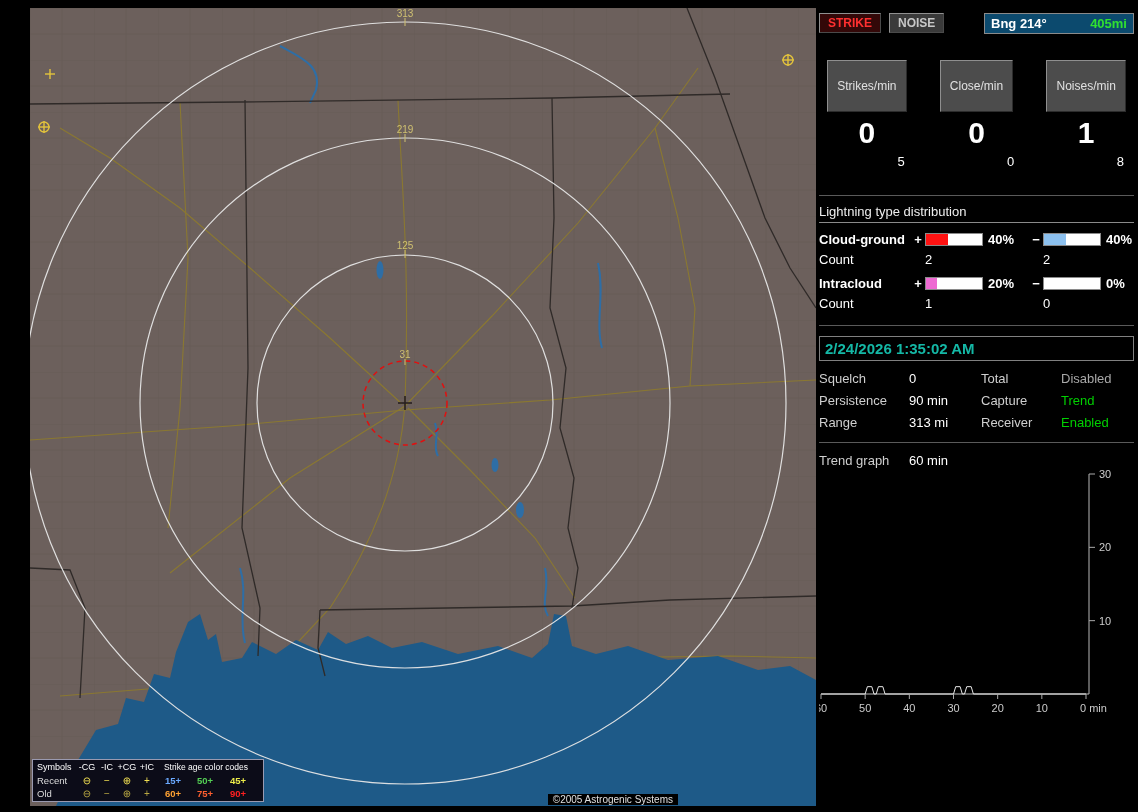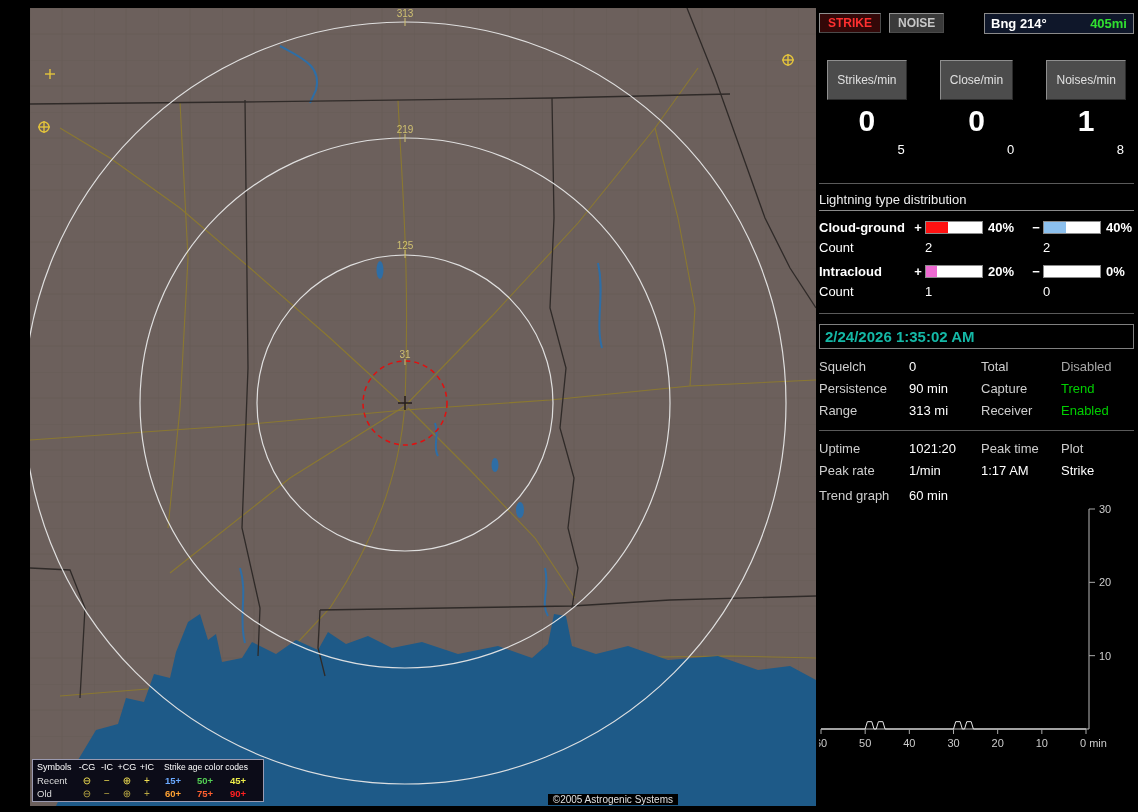--- a/index.html
+++ b/index.html
@@ -22,28 +22,28 @@
   .legend-grid .age{text-align:center;font-weight:bold;}
   
   #panel{position:absolute;left:819px;top:12px;width:315px;font-size:12px;}
   .row1{display:flex;align-items:center;gap:8px;height:22px;}
   .btn{border-top:1px solid #909090;border-left:1px solid #909090;
        border-bottom:1px solid #4a4a4a;border-right:1px solid #4a4a4a;
        padding:2px 8px;font-weight:bold;font-size:12px;cursor:default;}
   .btn-strike{background:#330808;color:#ff3030;}
   .btn-noise{background:#3a3a3a;color:#c8c8c8;}
   .spacer{flex:1;}
-  .bng-box{width:136px;border:1px solid #8a8a8a;background:#0f172a;padding:2px 6px;
+  .bng-box{width:136px;border:1px solid #8a8a8a;background:#0c4a6e;padding:2px 6px;
            display:flex;justify-content:space-between;font-weight:bold;font-size:13px;}
   .bng-box .bng{color:#fff;}
   .bng-box .dist{color:#30e030;}
   .col3{display:grid;grid-template-columns:1fr 1fr 1fr;column-gap:14px;}
   .chips{margin-top:26px;}
   .chip{justify-self:center;background:#4c4c4c;color:#e0e0e0;font-size:12px;
-        padding:12px 9px;border-top:1px solid #8f8f8f;border-left:1px solid #8f8f8f;
+        padding:18px 9px;border-top:1px solid #8f8f8f;border-left:1px solid #8f8f8f;
         border-bottom:1px solid #2c2c2c;border-right:1px solid #2c2c2c;}
   .bignum{font-size:30px;font-weight:bold;color:#fff;text-align:center;margin-top:4px;}
   .totlabel{font-size:13px;color:#fff;text-align:center;margin-top:14px;}
   .totval{font-size:13px;color:#fff;text-align:right;padding-right:10px;margin-top:4px;}
   .hr{border-top:1px solid #5a5a5a;margin-top:26px;}
   .dist-title{margin-top:8px;font-size:13px;color:#eee;border-bottom:1px solid #8a8a8a;
               padding-bottom:3px;}
   .dist-row{display:grid;grid-template-columns:92px 14px 58px 46px 14px 58px 36px;
             align-items:center;margin-top:9px;font-size:13px;}
   .dist-row .dlabel{font-weight:bold;color:#fff;}
@@ -284,31 +284,20 @@
       <div style="color:#00d000">Trend</div>
 
       <div class="glabel">Range</div>
       <div class="gval">313 mi</div>
       <div class="glabel">Receiver</div>
       <div style="color:#00d000">Enabled</div>
     </div>
 
     <div class="hr" style="margin-top:12px;"></div>
 
-    <div class="grid4">
-      <div class="glabel">Uptime</div>
-      <div class="gval">1021:20</div>
-      <div class="glabel">Peak time</div>
-      <div class="glabel">Plot</div>
-
-      <div class="glabel">Peak rate</div>
-      <div class="gval">1/min</div>
-      <div class="gval">1:17 AM</div>
-      <div class="gval">Strike</div>
-    </div>
 
     <div class="trend-row">
       <div class="glabel">Trend graph</div>
       <div class="gval">60 min</div>
     </div>
 
     <div class="graph">
       <svg id="trend-svg" width="300" height="248" viewBox="0 0 300 248">
         <line x1="270" y1="4" x2="270" y2="224" stroke="#b8b8b8" stroke-width="1"></line>
         <line x1="2" y1="224" x2="270" y2="224" stroke="#b8b8b8" stroke-width="1"></line>

